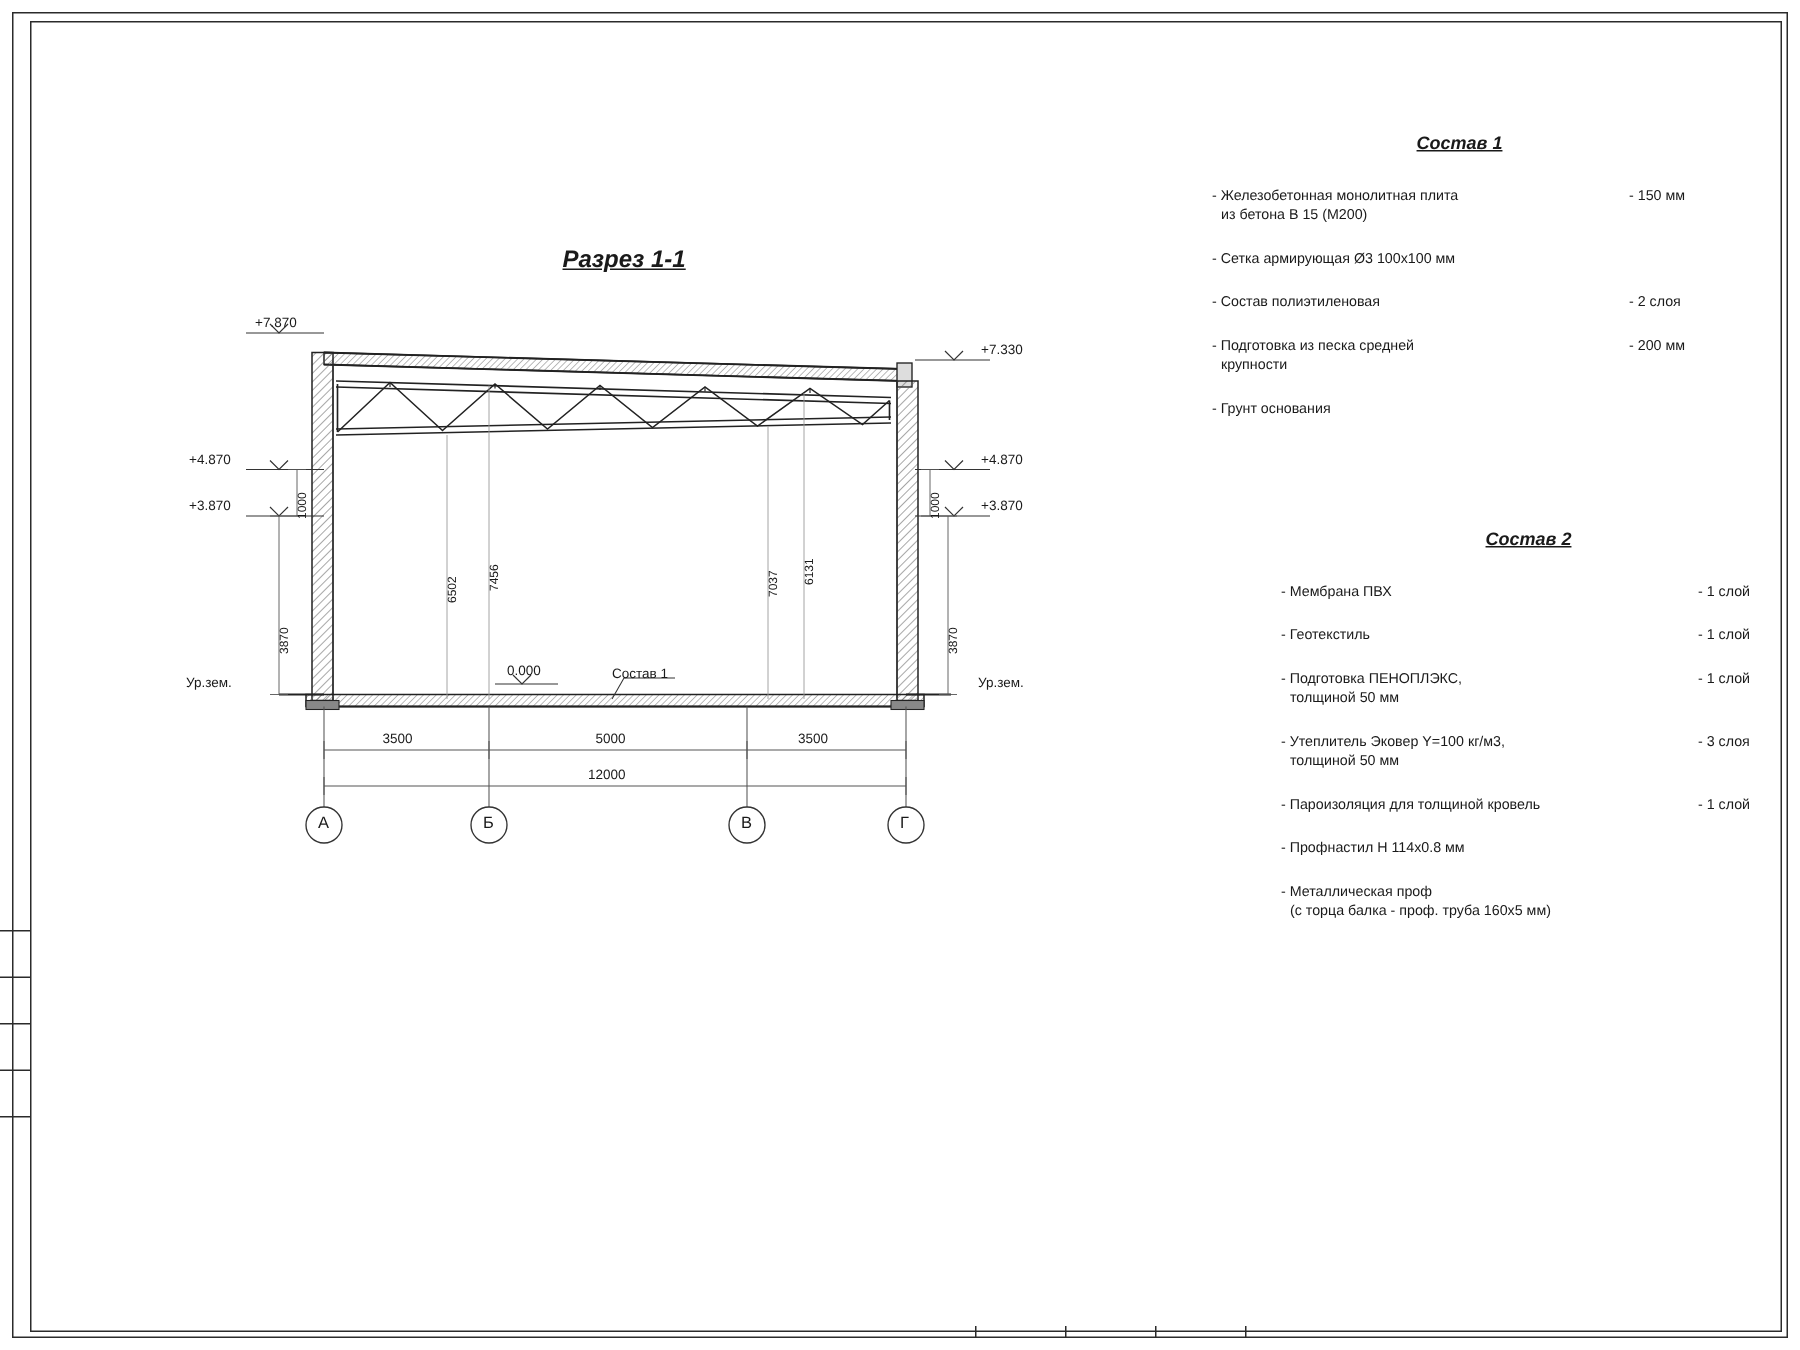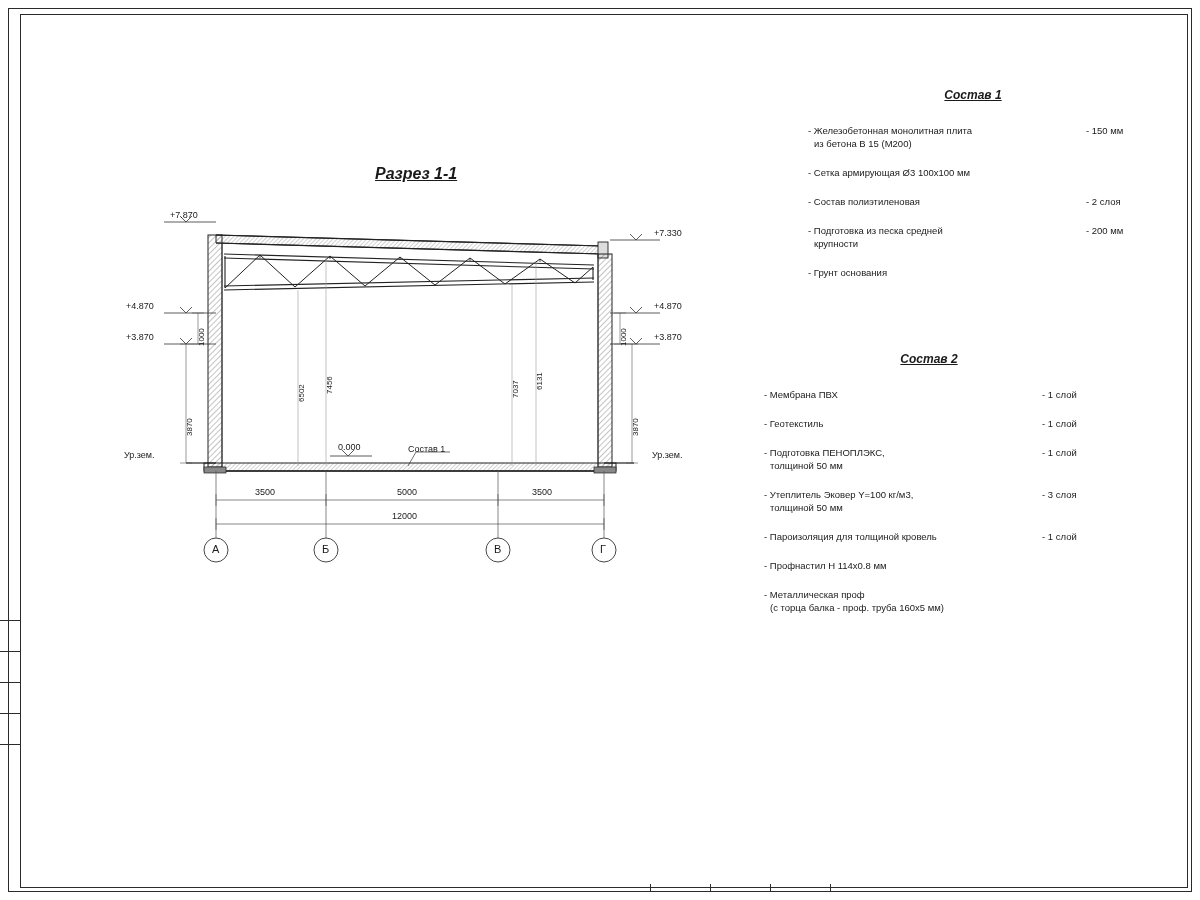--- a/index.html
+++ b/index.html
@@ -341,21 +341,21 @@
     </div>
 
     <div class="spec-row">
       <div class="lbl">
         <span>- Грунт основания</span>
       </div>
       <div class="val"></div>
     </div>
   </div>
 
-  <div class="spec" style="left:764px; top:352px;">
+  <div class="spec" style="left:854px; top:352px;">
     <div class="spec-title">Состав 2</div>
 
     <div class="spec-row">
       <div class="lbl"><span>- Мембрана ПВХ</span></div>
       <div class="val">- 1 слой</div>
     </div>
 
     <div class="spec-row">
       <div class="lbl"><span>- Геотекстиль</span></div>
       <div class="val">- 1 слой</div>

